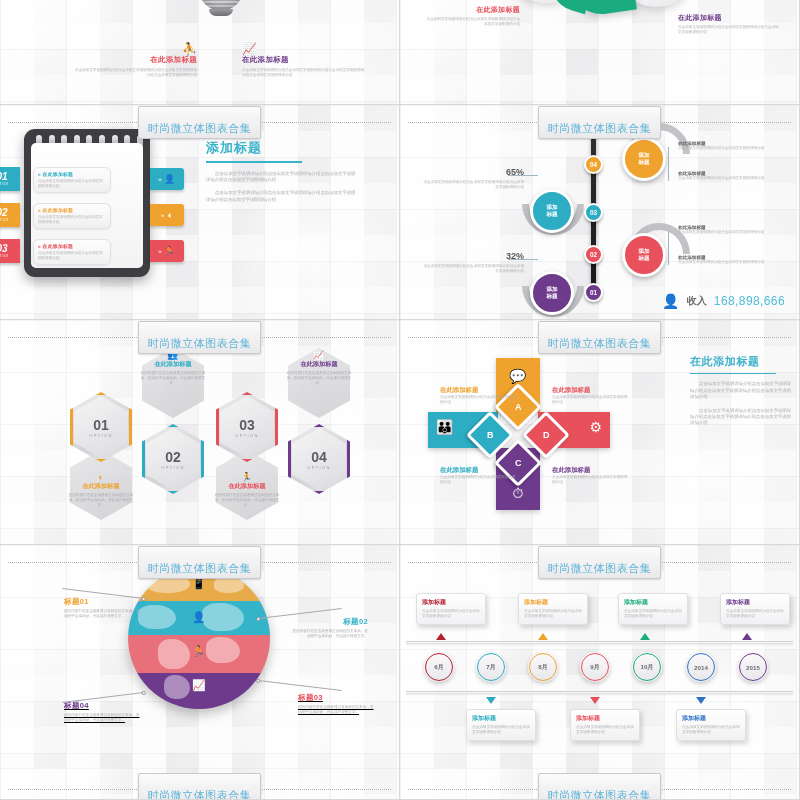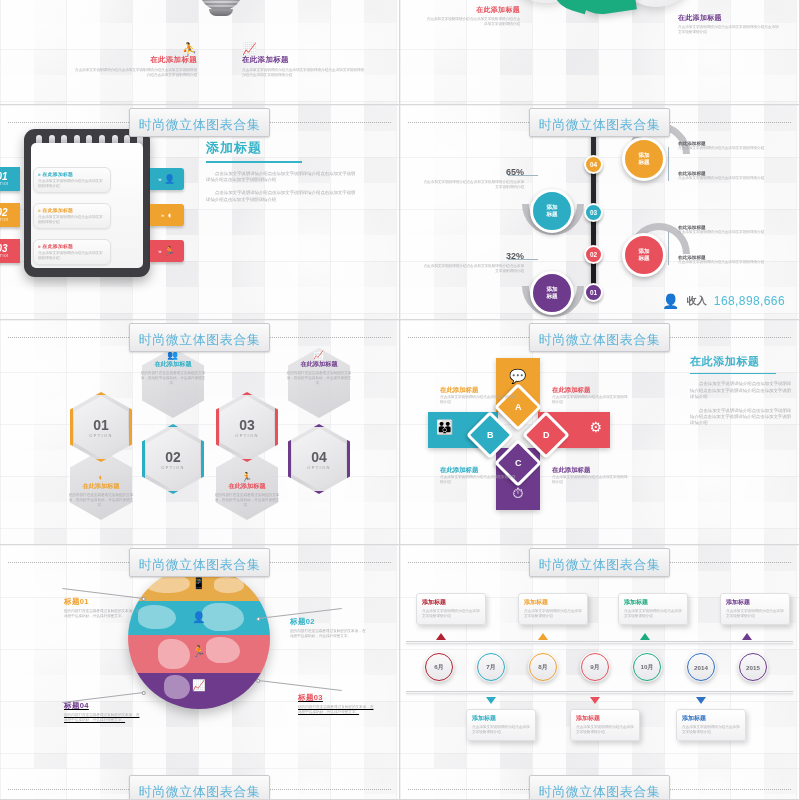--- a/index.html
+++ b/index.html
@@ -47,21 +47,21 @@
     display:flex; align-items:center; justify-content:center;
   }
   .banner .rule{
     position:absolute; left:8px; right:8px; top:9px; height:1px;
     border-top:1px dotted #9a9a9a; opacity:.75;
   }
   .banner .tag{
     position:relative; z-index:2;
     background:linear-gradient(#fbfbfb,#e9e9eb);
     border:1px solid #c9c9cd; border-radius:2px;
-    padding:7px 9px 2px; font-size:13px; color:#5fb4d8; letter-spacing:.5px;
+    padding:14px 9px 2px; font-size:11px; color:#5fb4d8; letter-spacing:.5px;
     box-shadow:0 1px 2px rgba(0,0,0,.14);
     white-space:nowrap;
   }
 
   
   .t-ttl{ font-weight:bold; letter-spacing:.3px; }
   .lorem{ color:#a8a8ac; line-height:1.45; }
   .lorem.s5{ font-size:3.6px; }
   .lorem.s6{ font-size:4.4px; }
   .bulb-screw{
@@ -597,21 +597,21 @@
         <div class="gicon" style="top:10px;">📱</div>
         <div class="gicon" style="top:44px;">👤</div>
         <div class="gicon" style="top:78px;">🏃</div>
         <div class="gicon" style="top:112px;">📈</div>
       </div>
 
       <div class="s7-lbl" style="left:64px;top:52px;">
         <div class="h" style="color:#f0a22e;">标题01</div>
         <div class="lorem s5" style="margin-top:2px;">您的内容打在这里或者通过复制您的文本后，在此框中选择粘贴，并选择只保留文字。</div>
       </div>
-      <div class="s7-lbl" style="left:290px;top:72px;">
+      <div class="s7-lbl" style="left:290px;top:72px;text-align:right;">
         <div class="h" style="color:#35b4c9;">标题02</div>
         <div class="lorem s5" style="margin-top:2px;">您的内容打在这里或者通过复制您的文本后，在此框中选择粘贴，并选择只保留文字。</div>
       </div>
       <div class="s7-lbl" style="left:298px;top:148px;text-decoration:underline;">
         <div class="h" style="color:#e8505b;">标题03</div>
         <div class="lorem s5" style="margin-top:2px;">您的内容打在这里或者通过复制您的文本后，在此框中选择粘贴，并选择只保留文字。</div>
       </div>
       <div class="s7-lbl" style="left:64px;top:156px;text-decoration:underline;">
         <div class="h" style="color:#6e3a8c;">标题04</div>
         <div class="lorem s5" style="margin-top:2px;">您的内容打在这里或者通过复制您的文本后，在此框中选择粘贴，并选择只保留文字。</div>

